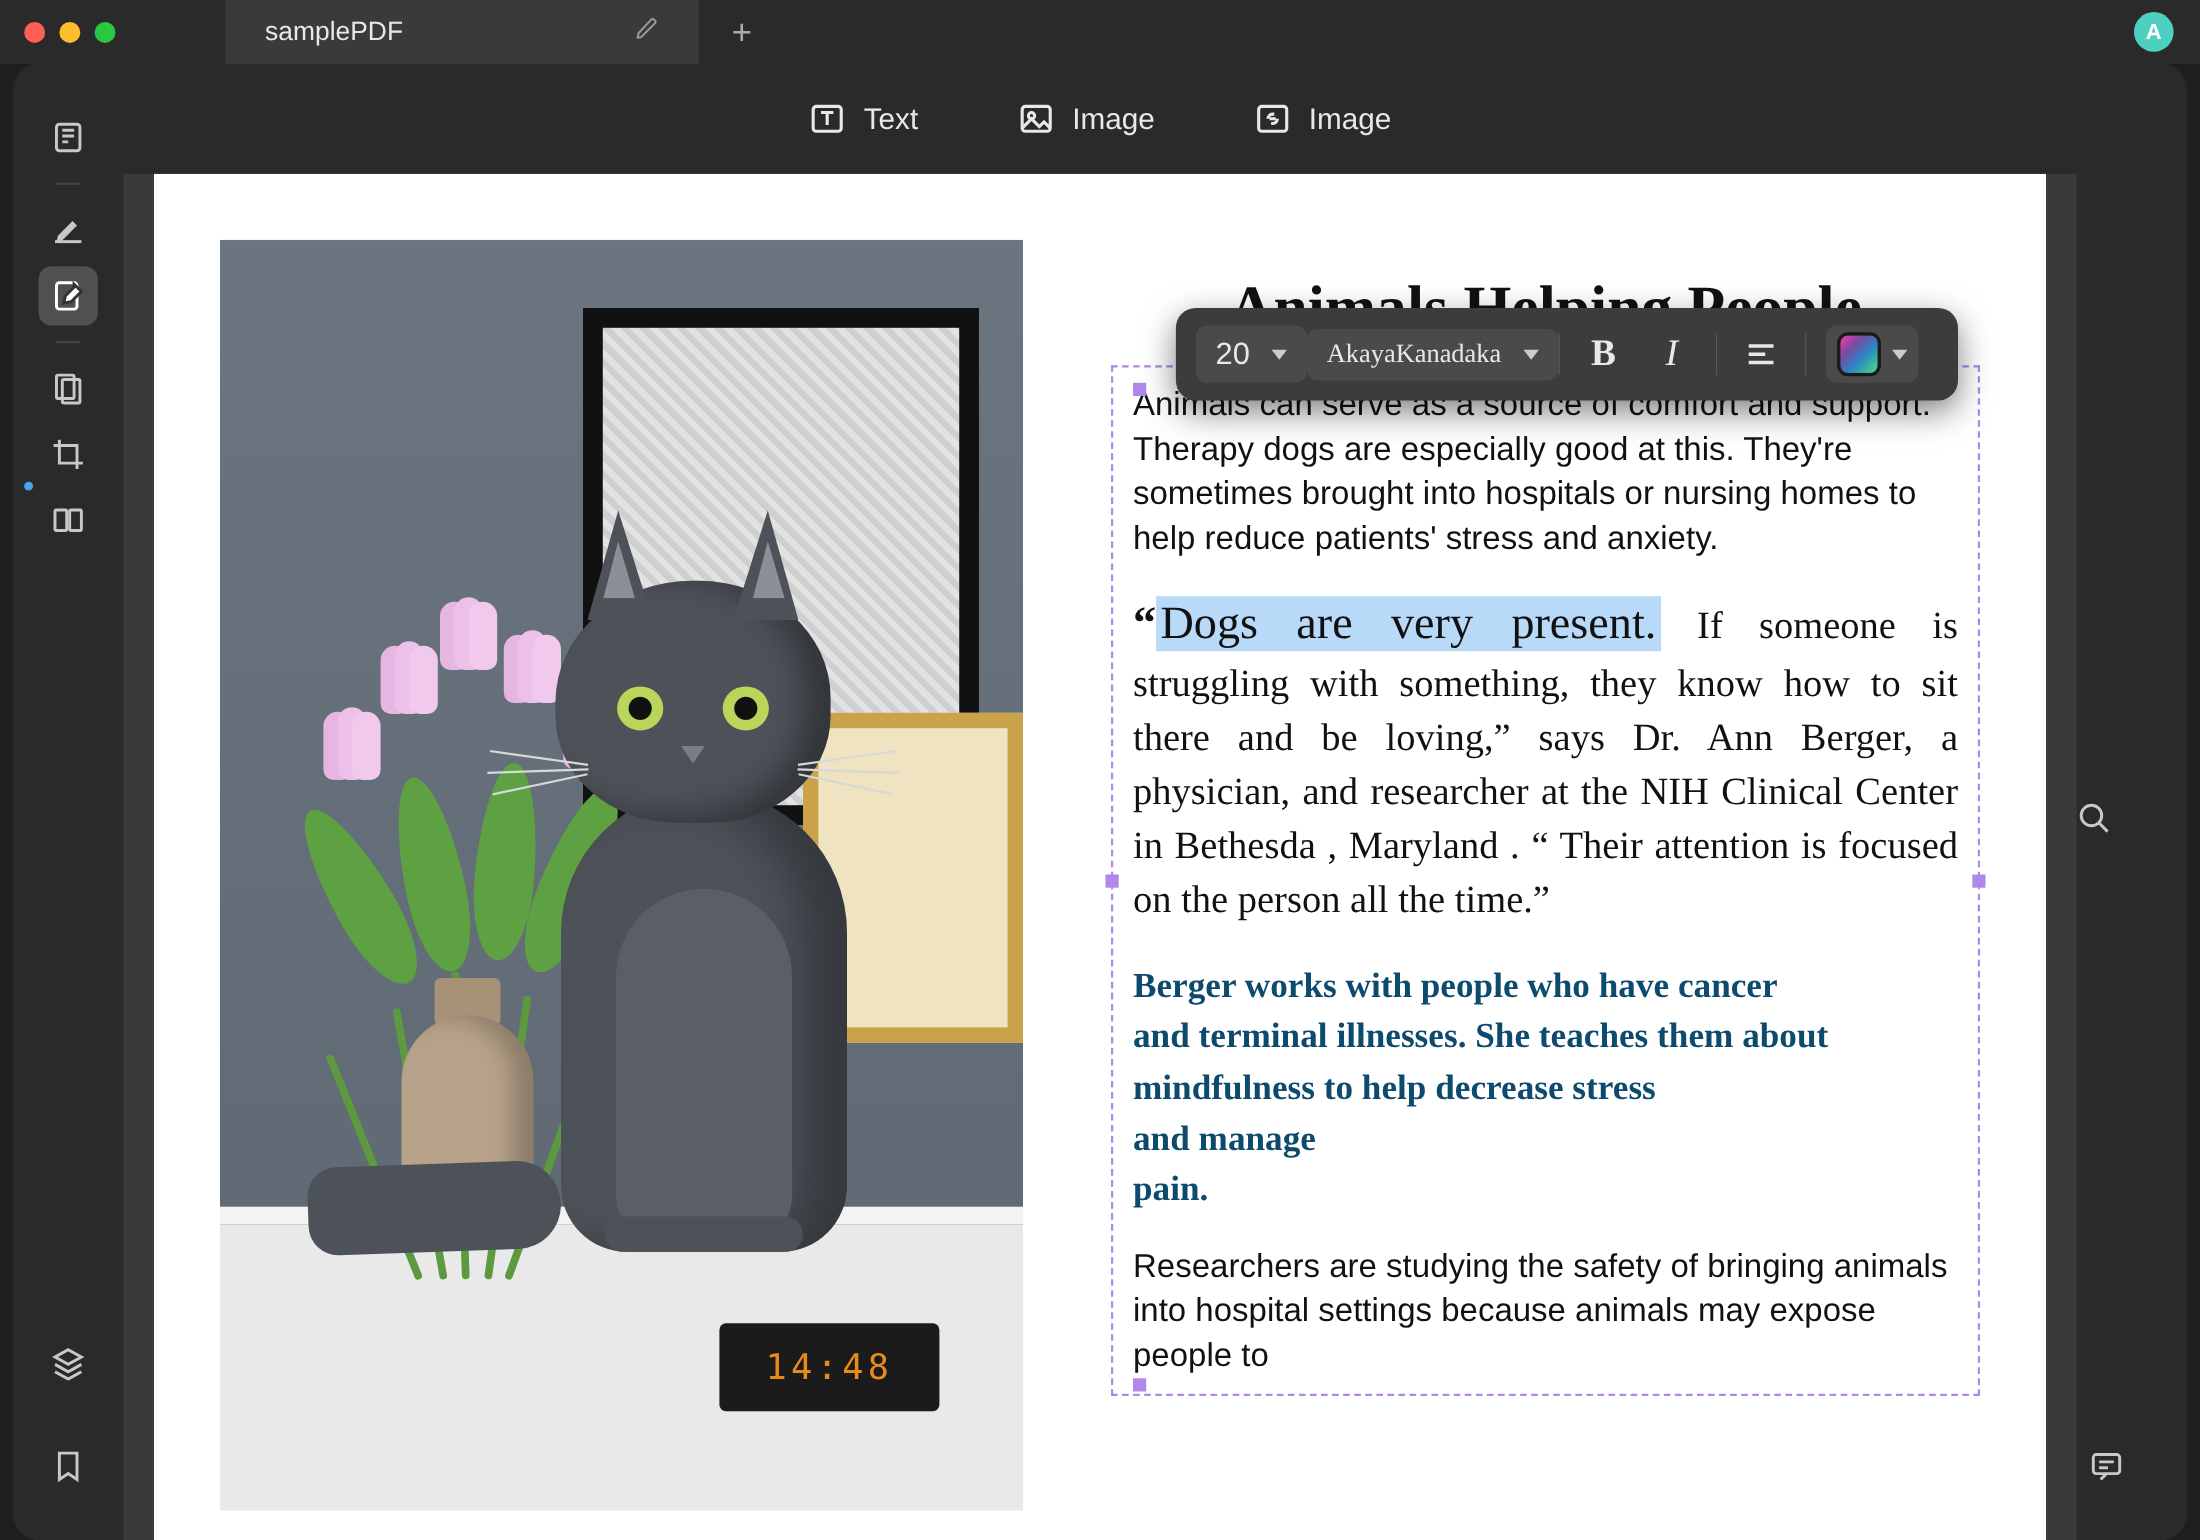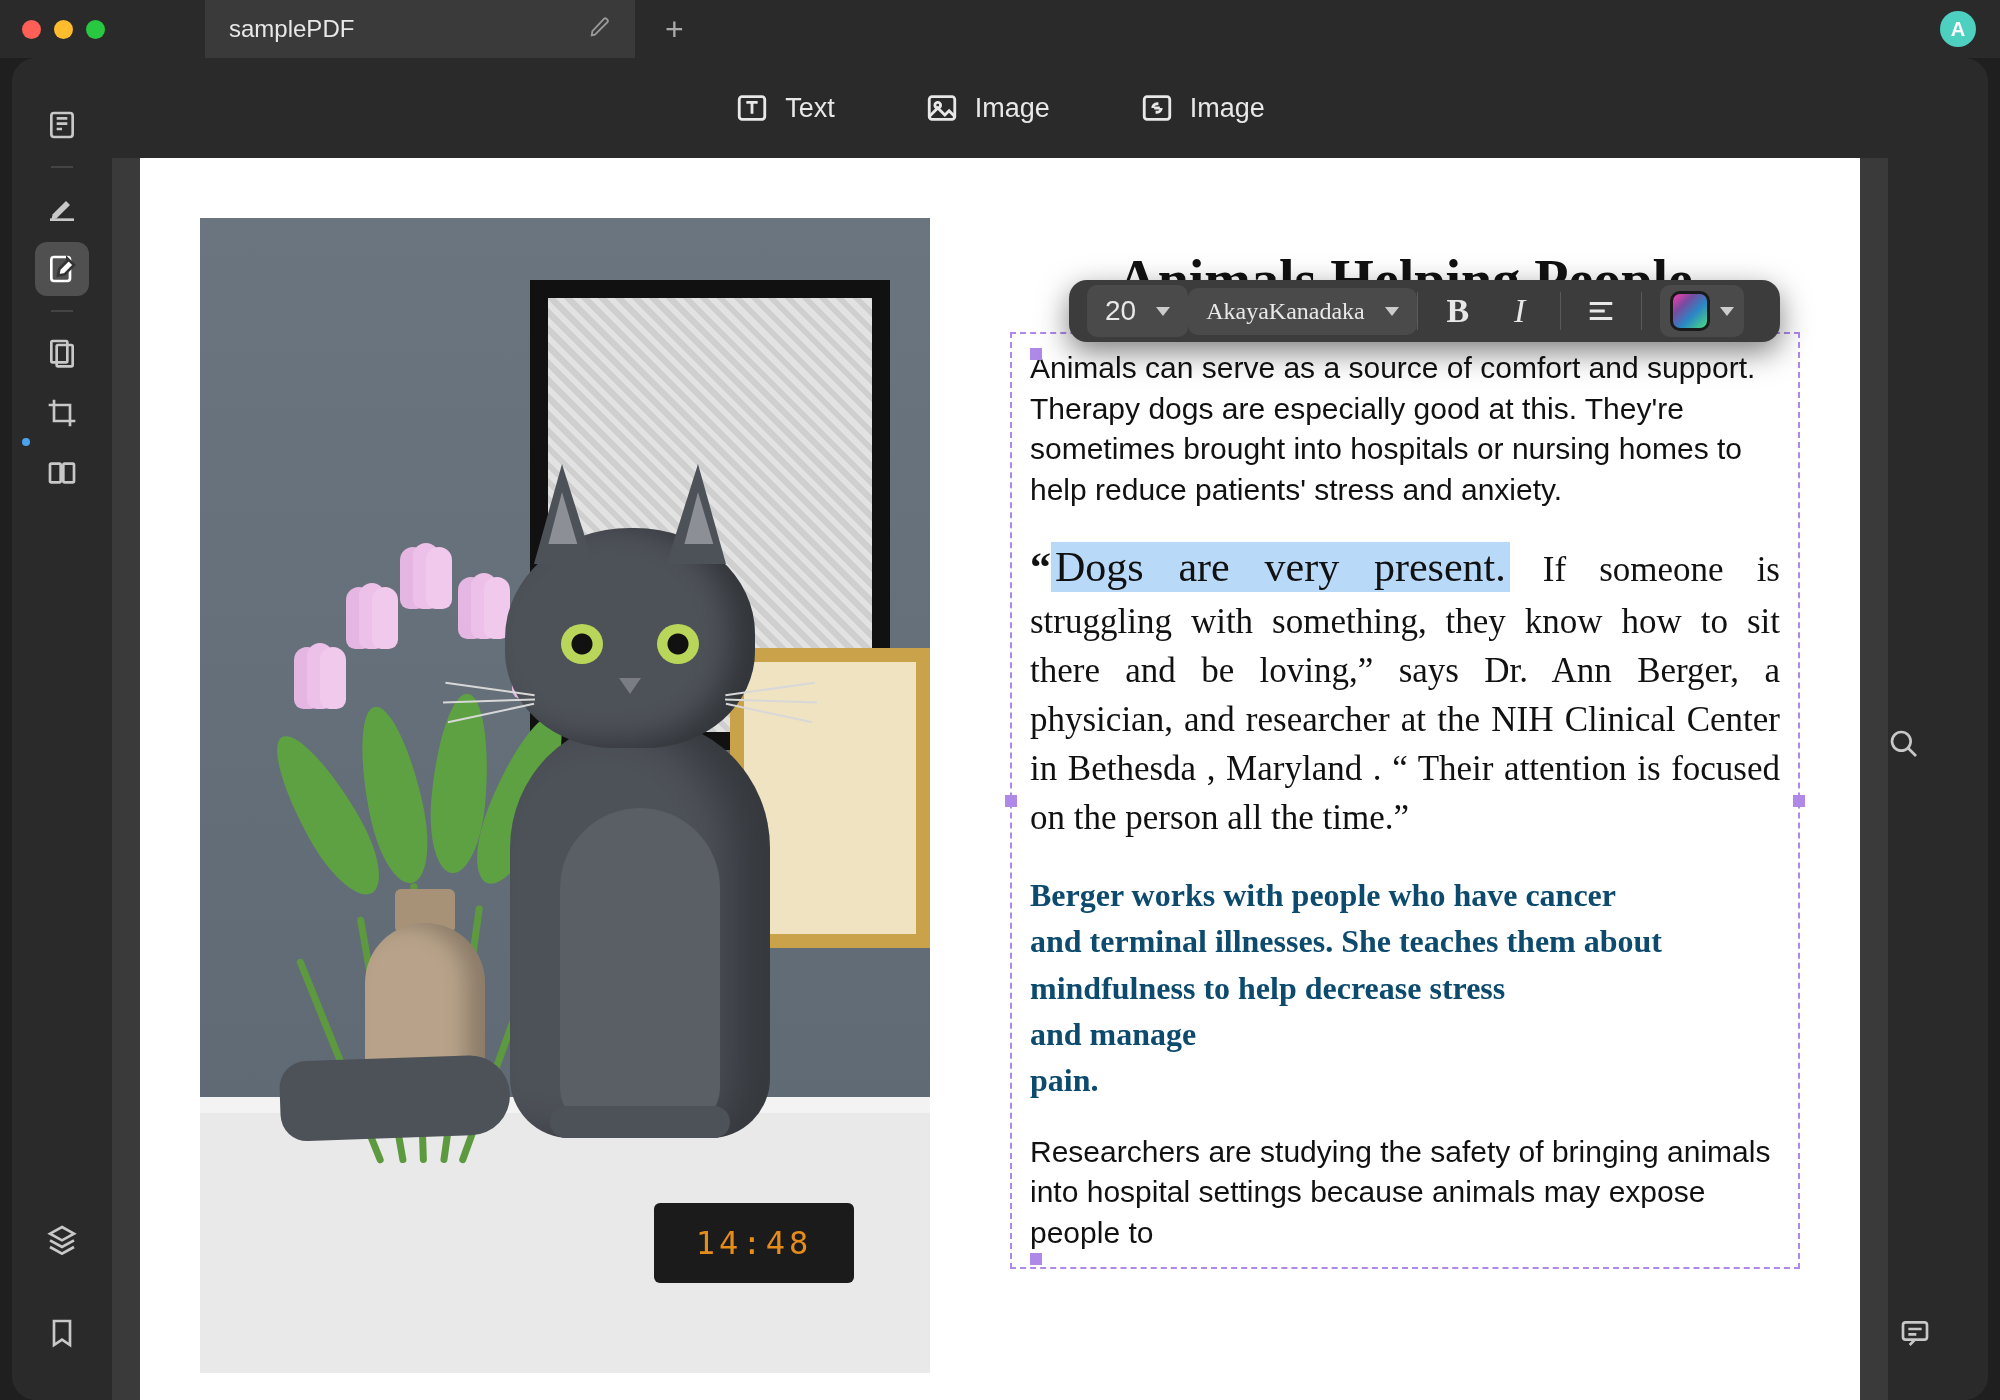--- a/index.html
+++ b/index.html
@@ -34,21 +34,21 @@
   .tl-close { background: #ff5f57; }
   .tl-min { background: #febc2e; }
   .tl-max { background: #28c840; }
 
   .tab {
     margin-left: 100px;
     background: #3a3a3a;
     height: 58px;
     display: flex;
     align-items: center;
-    padding: 0 24px;
+    padding: 0 36px;
     gap: 100px;
     border-radius: 0;
     min-width: 430px;
     justify-content: space-between;
   }
   .tab-title {
     color: #e8e8e8;
     font-size: 24px;
     font-weight: 500;
   }
@@ -295,21 +295,21 @@
     margin-bottom: 28px;
   }
 
   
   .font-toolbar {
     position: absolute;
     top: 280px;
     left: 1069px;
     background: #3c3c3c;
     border-radius: 18px;
-    height: 62px;
+    height: 84px;
     display: flex;
     align-items: center;
     padding: 0 18px;
     gap: 0;
     box-shadow: 0 10px 30px rgba(0,0,0,.5);
     z-index: 50;
   }
   .ft-group {
     display: flex;
     align-items: center;

